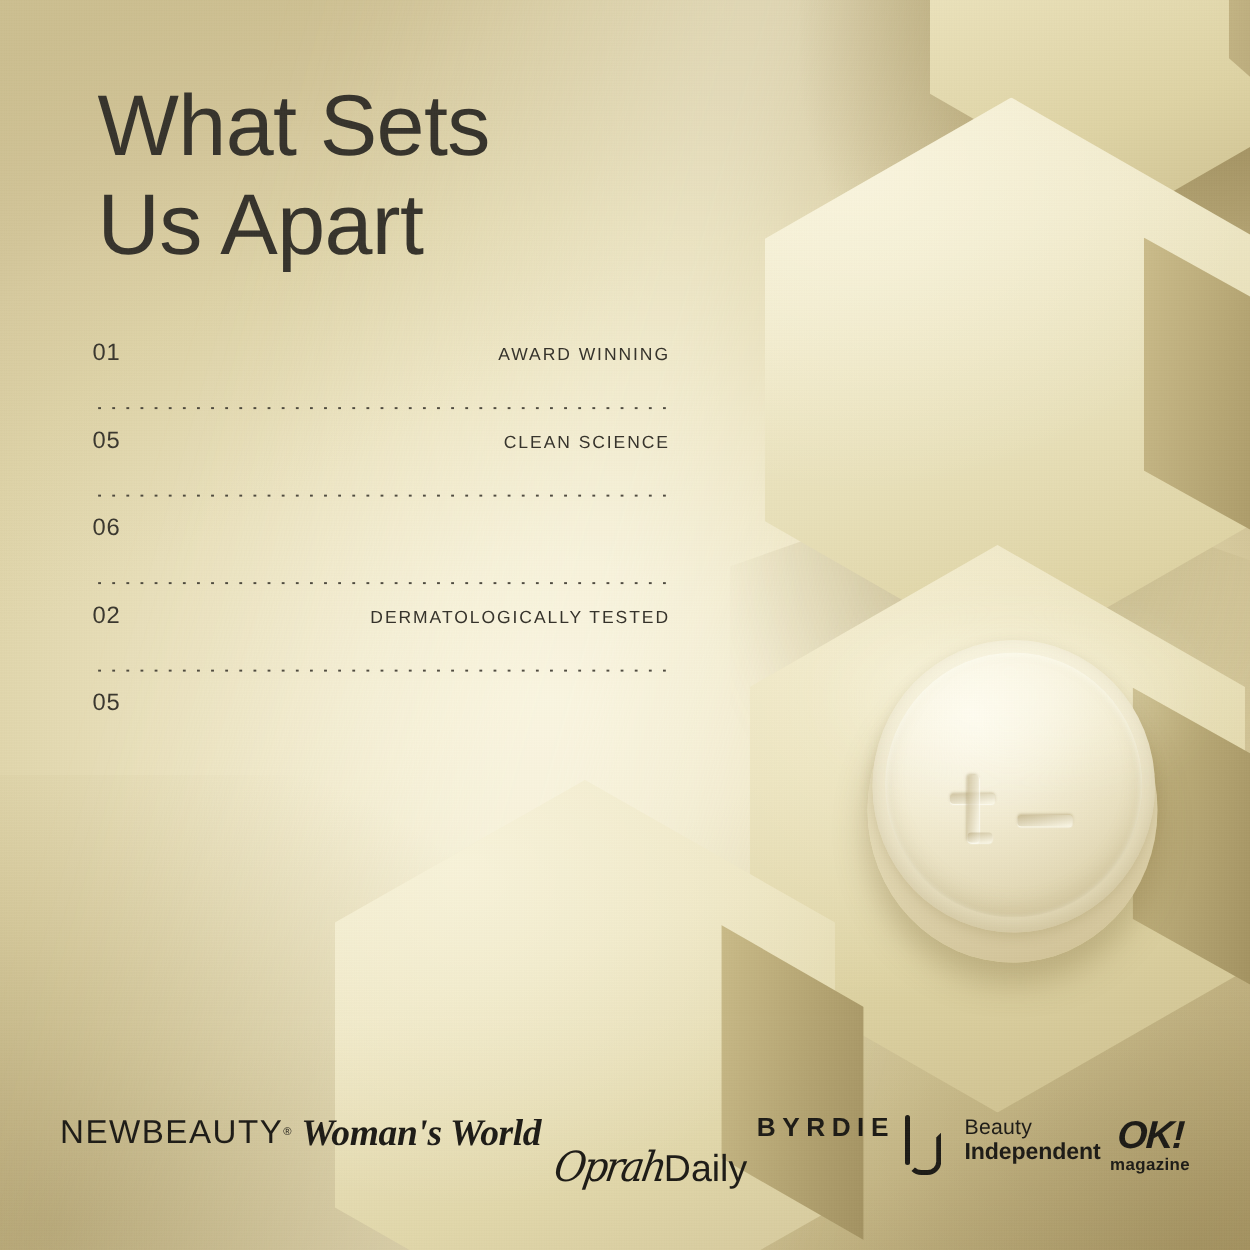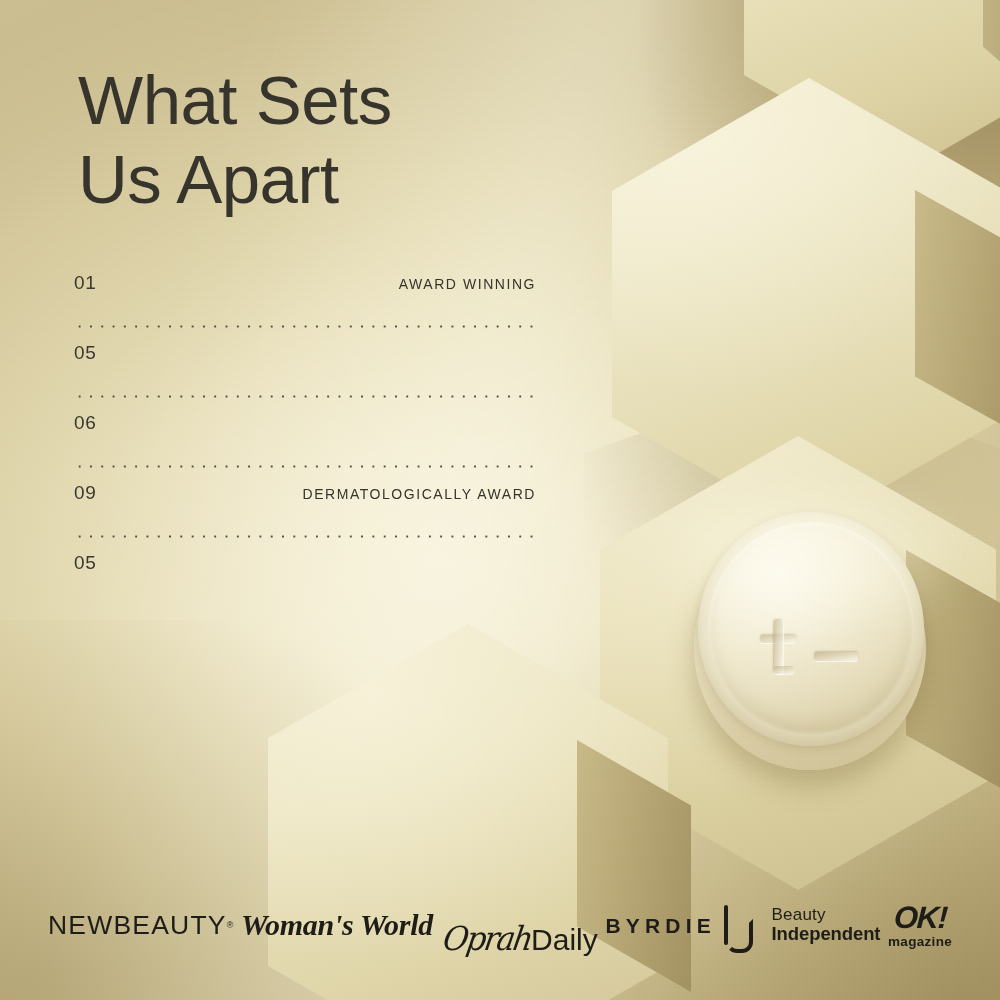--- a/index.html
+++ b/index.html
@@ -299,21 +299,21 @@
     opacity: 0.92;
   }
 
   
   .press-bar {
     position: absolute;
     left: 0; right: 0;
     top: 892px;
     height: 66px;
     display: flex;
-    align-items: center;
+    align-items: flex-start;
     justify-content: space-between;
     padding: 0 48px;
     box-sizing: border-box;
   }
   .press-logo {
     color: #1d1b16;
     display: flex;
     align-items: center;
     justify-content: center;
     line-height: 1;
@@ -497,31 +497,32 @@
     <ul class="feature-list">
 
       <li class="feature-row">
         <span class="feature-num">01</span>
         <span class="feature-label">AWARD WINNING</span>
       </li>
       <li class="dot-sep"></li>
 
       <li class="feature-row">
         <span class="feature-num">05</span>
+        <span class="feature-label">CLEAN SCIENCE</span>
       </li>
       <li class="dot-sep"></li>
 
       <li class="feature-row">
         <span class="feature-num">06</span>
       </li>
       <li class="dot-sep"></li>
 
       <li class="feature-row">
-        <span class="feature-num">09</span>
-        <span class="feature-label">DERMATOLOGICALLY AWARD</span>
+        <span class="feature-num">02</span>
+        <span class="feature-label">DERMATOLOGICALLY TESTED</span>
       </li>
       <li class="dot-sep"></li>
 
       <li class="feature-row">
         <span class="feature-num">05</span>
       </li>
 
     </ul>
 
     <div class="press-bar">

